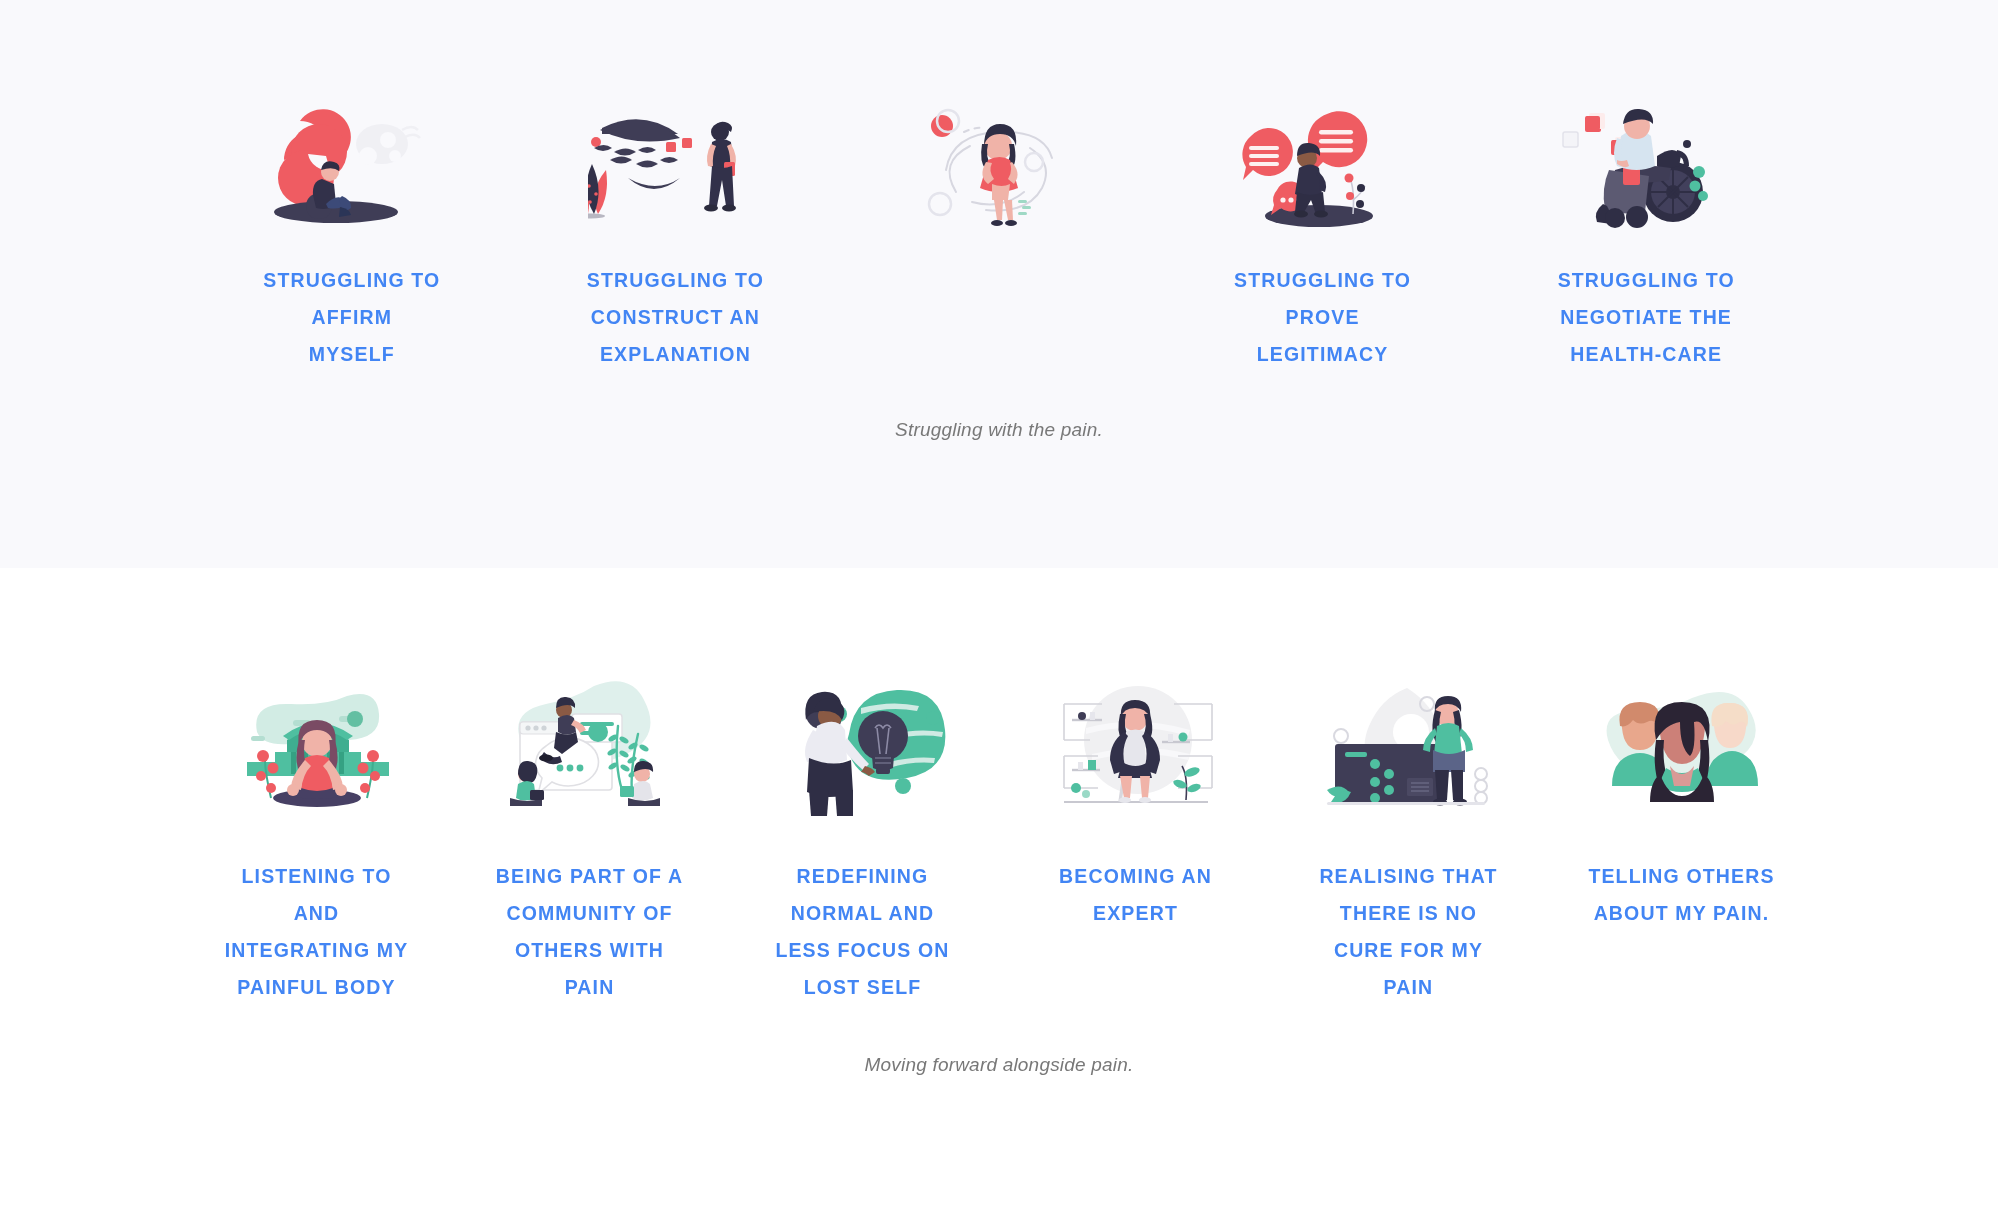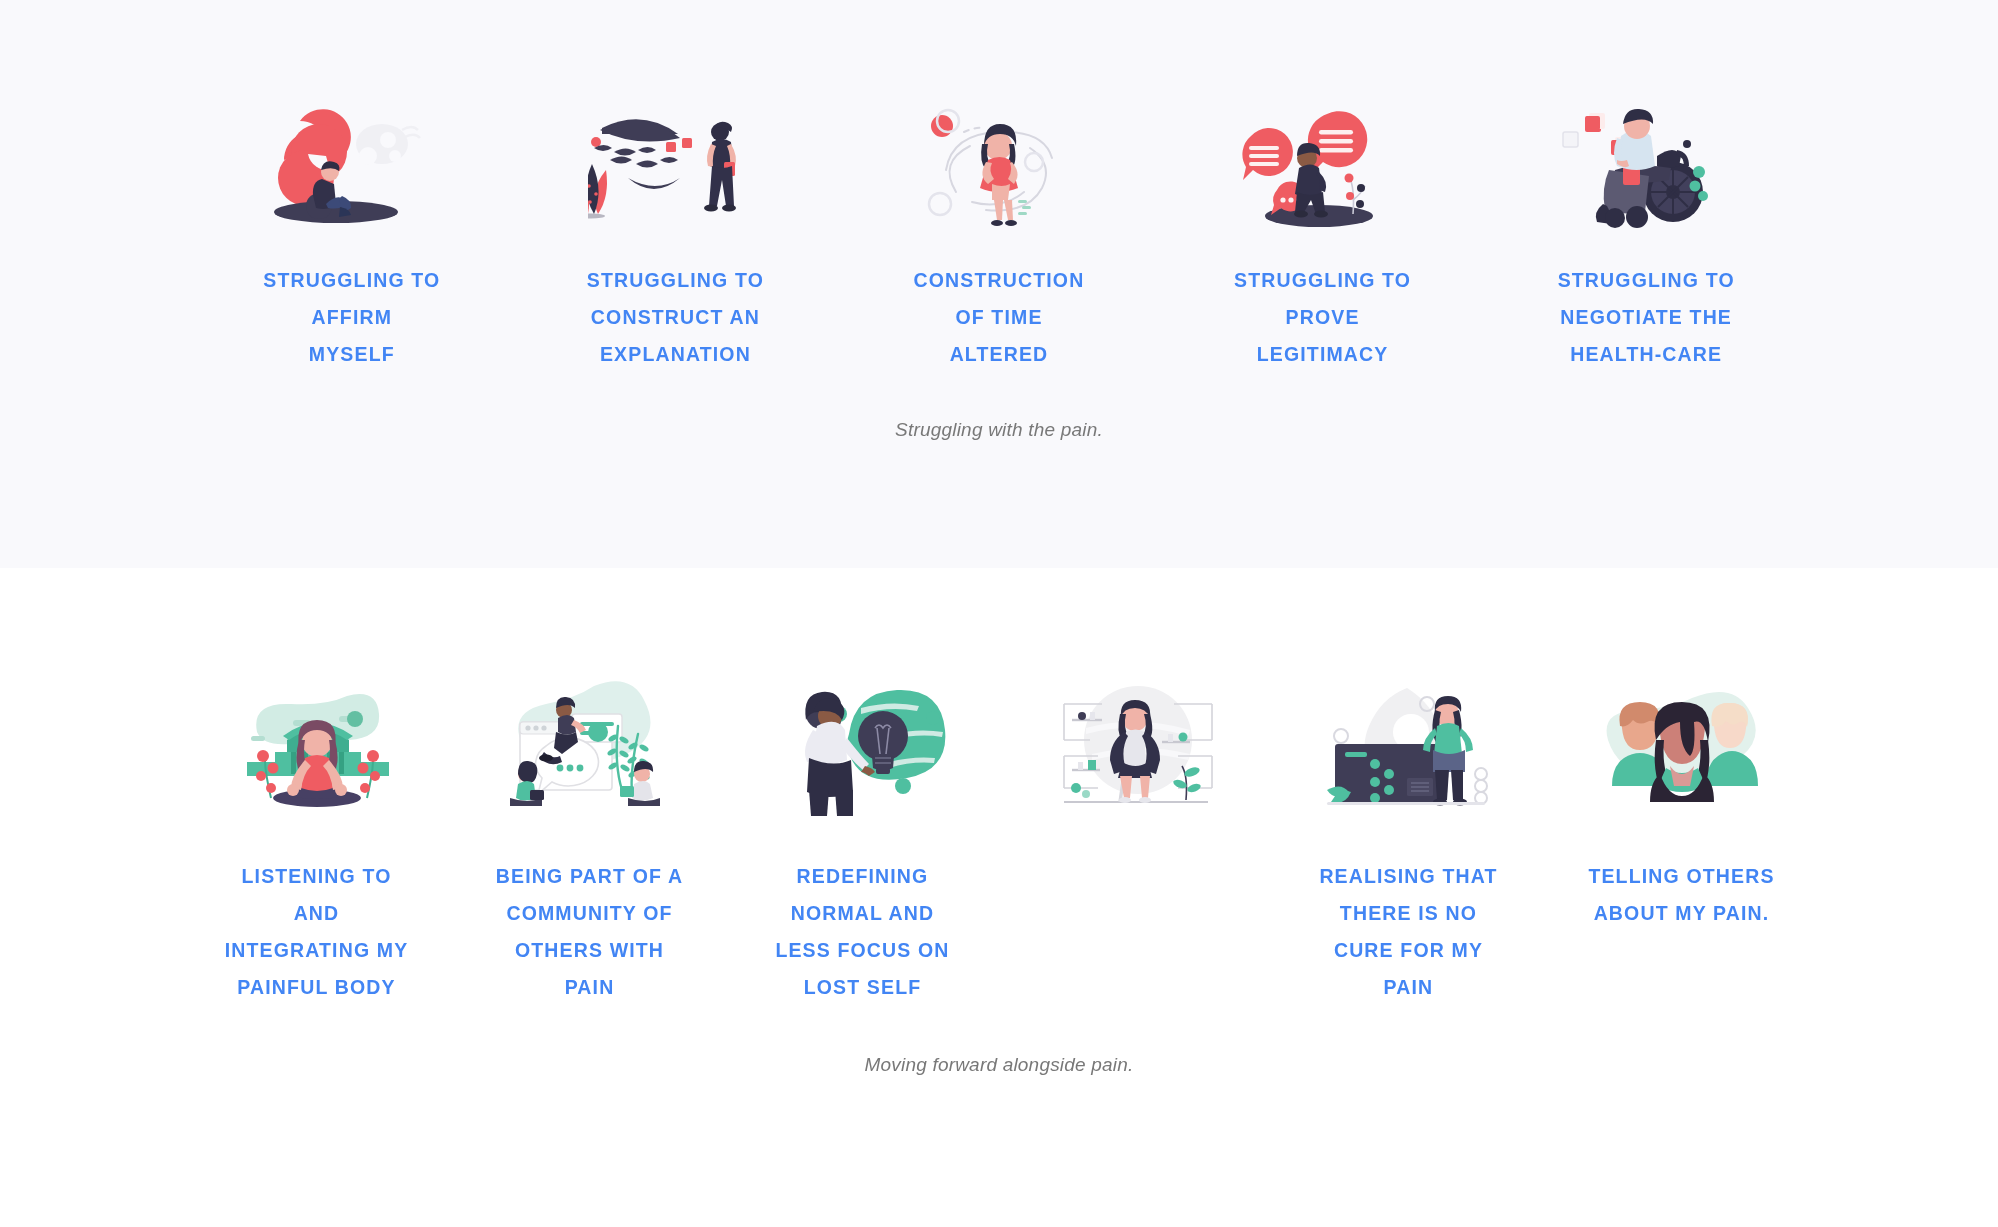--- a/index.html
+++ b/index.html
@@ -180,23 +180,20 @@
             <path d="M92 96 l4 20 l5 0 l-1 -20z" fill="#f0b3a8"></path>
             <ellipse cx="85" cy="119" rx="6" ry="3" fill="#2f2e45"></ellipse>
             <ellipse cx="99" cy="119" rx="6" ry="3" fill="#2f2e45"></ellipse>
             <g fill="#9fd9c5">
                 <rect x="106" y="96" width="9" height="3" rx="1.5"></rect>
                 <rect x="110" y="102" width="9" height="3" rx="1.5"></rect>
                 <rect x="106" y="108" width="9" height="3" rx="1.5"></rect>
               </g>
           </svg>
         </div>
-        <div class="card-label">CONSTRUCTION
-OF TIME
-ALTERED</div>
       </div>
 
       <div class="card">
         <div class="art-wrap">
           <svg width="175" height="130" viewBox="0 0 175 130">
             <ellipse cx="84" cy="112" rx="54" ry="11" fill="#3f3d56"></ellipse>
             <path d="M16 32 a24 24 0 1 1 2 34 l-10 10 l3 -13 a24 24 0 0 1 5 -31z" fill="#ef5c62"></path>
             <g fill="#fdf0f0">
                 <rect x="14" y="42" width="30" height="4" rx="2"></rect>
                 <rect x="14" y="50" width="30" height="4" rx="2"></rect>
@@ -499,20 +496,22 @@
               </g>
             <g fill="#4fbfa0">
                 <ellipse cx="146" cy="94" rx="8" ry="4" transform="rotate(-20 146 94)"></ellipse>
                 <ellipse cx="134" cy="106" rx="7" ry="3.6" transform="rotate(20 134 106)"></ellipse>
                 <ellipse cx="148" cy="110" rx="7" ry="3.6" transform="rotate(-20 148 110)"></ellipse>
               </g>
             <circle cx="30" cy="110" r="5" fill="#4fbfa0"></circle>
             <circle cx="40" cy="116" r="4" fill="#9ad9c6"></circle>
           </svg>
         </div>
+        <div class="card-label">BECOMING AN
+EXPERT</div>
       </div>
 
       <div class="card">
         <div class="art-wrap">
           <svg width="180" height="140" viewBox="0 0 180 140">
             <path d="M88 10 q26 16 34 44 q8 28 -8 46 l-56 0 q-20 -24 -8 -52 q12 -28 38 -38z" fill="#f0f0f2"></path>
             <circle cx="92" cy="54" r="18" fill="#ffffff"></circle>
             <circle cx="108" cy="26" r="7" fill="none" stroke="#d9d9e0" stroke-width="2"></circle>
             <circle cx="22" cy="58" r="7" fill="none" stroke="#d9d9e0" stroke-width="2"></circle>
             <rect x="16" y="66" width="106" height="58" rx="3" fill="#3f3d56"></rect>

